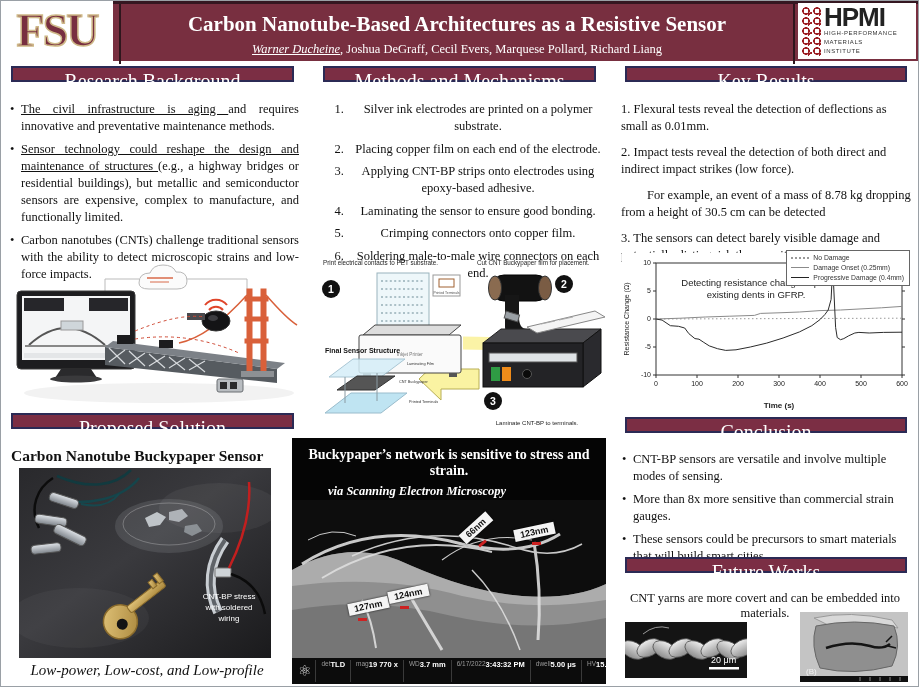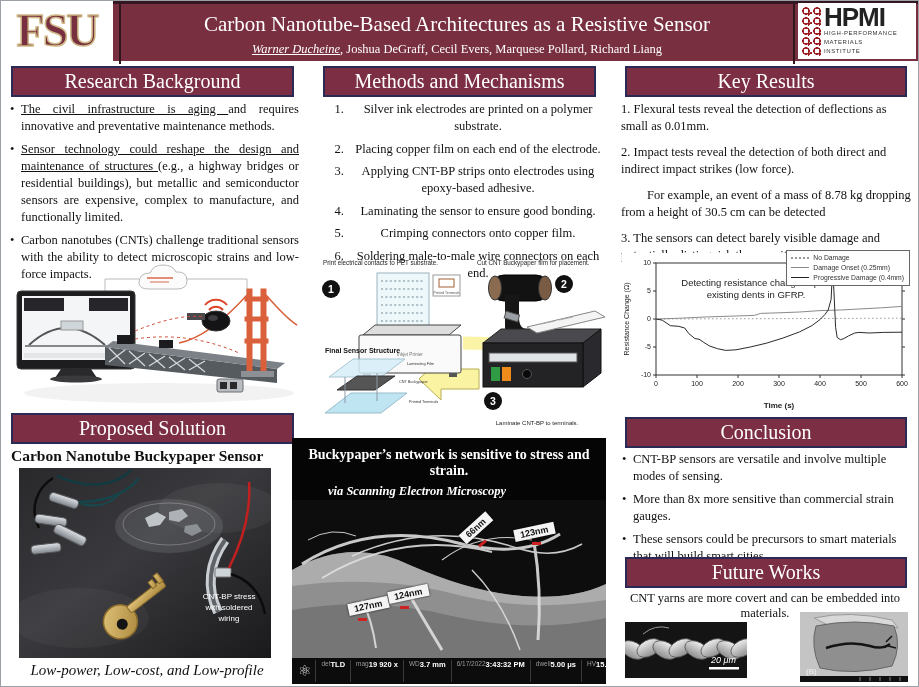--- a/index.html
+++ b/index.html
@@ -5,33 +5,33 @@
 <style>
   html,body{margin:0;padding:0;background:#e8e8e8;}
   #poster{position:relative;width:919px;height:687px;background:#fff;border:1px solid #9aa0a6;
           box-sizing:border-box;overflow:hidden;font-family:"Liberation Serif",serif;color:#111;}
   
   .hdr-band{position:absolute;left:0;top:0;width:919px;height:60px;background:#782F40;border-top:3px solid #351721;box-sizing:border-box;}
   .fsu-box{position:absolute;left:0;top:0;width:112px;height:60px;background:#fff;display:flex;align-items:center;justify-content:center;}
   .fsu-text{font-family:"Liberation Serif",serif;font-weight:bold;font-size:46px;color:#782F40;
             -webkit-text-stroke:1.5px #CEB888;letter-spacing:-2px;line-height:1;}
   .title-wrap{position:absolute;left:118px;top:0;width:676px;height:60px;display:flex;flex-direction:column;align-items:center;justify-content:center;border-left:2px solid #2e161d;border-right:2px solid #2e161d;box-sizing:border-box;}
-  .poster-title{color:#fff;font-weight:normal;font-size:21px;line-height:1.1;margin-top:2px;}
+  .poster-title{color:#fff;font-weight:bold;font-size:21px;line-height:1.1;margin-top:2px;}
   .poster-authors{color:#fff;font-size:12.5px;margin-top:6px;}
   .poster-authors .lead{font-style:italic;text-decoration:underline;}
   .hpmi-box{position:absolute;right:2px;top:2px;width:118px;height:56px;background:#fff;display:flex;align-items:center;padding:2px 3px;box-sizing:border-box;}
   .hexstrip{width:20px;height:50px;margin-right:3px;
      background-image:radial-gradient(circle at 5px 5px, transparent 2.1px, #9b1d23 2.5px, #9b1d23 3.6px, transparent 4px),
                       radial-gradient(circle at 10.5px 10px, transparent 2.1px, #9b1d23 2.5px, #9b1d23 3.6px, transparent 4px);
      background-size:11px 10px;}
   .hpmi-name{font-family:"Liberation Sans",sans-serif;font-weight:bold;font-size:26px;line-height:.9;color:#222;letter-spacing:-1px;}
   .hpmi-sub{font-family:"Liberation Sans",sans-serif;font-size:6px;letter-spacing:.6px;color:#333;line-height:1.5;}
   
   .sec-h{position:absolute;background:#7b2e44;border:2px solid #2b2a55;color:#fff;text-align:center;
-         font-size:20px;height:31px;line-height:27px;box-sizing:border-box;}
+         font-size:20px;height:16px;line-height:27px;box-sizing:border-box;}
   
   .body-txt{position:absolute;font-size:12.5px;line-height:1.36;}
   ul.dots{list-style:none;margin:0;padding:0 0 0 12px;}
   ul.dots li{position:relative;margin-bottom:6px;text-align:justify;}
   ul.dots li::before{content:"•";position:absolute;left:-11px;top:0;}
   .u{text-decoration:underline;}
   ol.steps{margin:0;padding:0 0 0 28px;text-align:center;}
   ol.steps li{margin-bottom:5.5px;padding-left:4px;}
   .kr p{margin:0 0 9px 0;}
   .kr .indent{text-indent:26px;}
@@ -355,21 +355,21 @@
     <div class="tick" style="left:240px;top:104px;"></div>
     <div class="tick" style="left:186px;top:104px;transform:rotate(-40deg);"></div>
     <div class="meta">
       <span class="atom">⚛</span>
       <span class="col">
           <span class="k">det</span>
           <span class="v">TLD</span>
         </span>
       <span class="col">
           <span class="k">mag</span>
-          <span class="v">19 920 x</span>
+          <span class="v">19 770 x</span>
         </span>
       <span class="col">
           <span class="k">WD</span>
           <span class="v">3.7 mm</span>
         </span>
       <span class="col">
           <span class="k">6/17/2022</span>
           <span class="v">3:43:32 PM</span>
         </span>
       <span class="col">
@@ -463,21 +463,21 @@
     <ul class="dots nojust">
       <li>CNT-BP sensors are versatile and involve multiple modes of sensing.</li>
       <li>More than 8x more sensitive than commercial strain gauges.</li>
       <li>These sensors could be precursors to smart materials that will build smart cities.</li>
     </ul>
   </div>
 
   <div class="sec-h" style="left:624px;top:556px;width:282px;">Future Works</div>
   <div class="fw-txt" style="left:616px;top:590px;width:296px;">CNT yarns are more covert and can be embedded into materials.</div>
 
-  <div class="art" style="left:624px;top:621px;width:122px;height:56px;font-style:italic;">
+  <div class="art" style="left:624px;top:621px;width:122px;height:56px;">
     <svg width="122" height="56" viewBox="0 0 122 56">
       <defs>
         <linearGradient id="yg" x1="0" y1="0" x2="0" y2="1">
           <stop offset="0" stop-color="#ededed"></stop>
             <stop offset="1" stop-color="#8e8e8e"></stop>
         </linearGradient>
       </defs>
       <rect width="122" height="56" fill="#141414"></rect>
       <g stroke="#555" stroke-width="0.8">
         <ellipse cx="8" cy="28" rx="13" ry="8" fill="url(#yg)" transform="rotate(28 8 28)"></ellipse>

